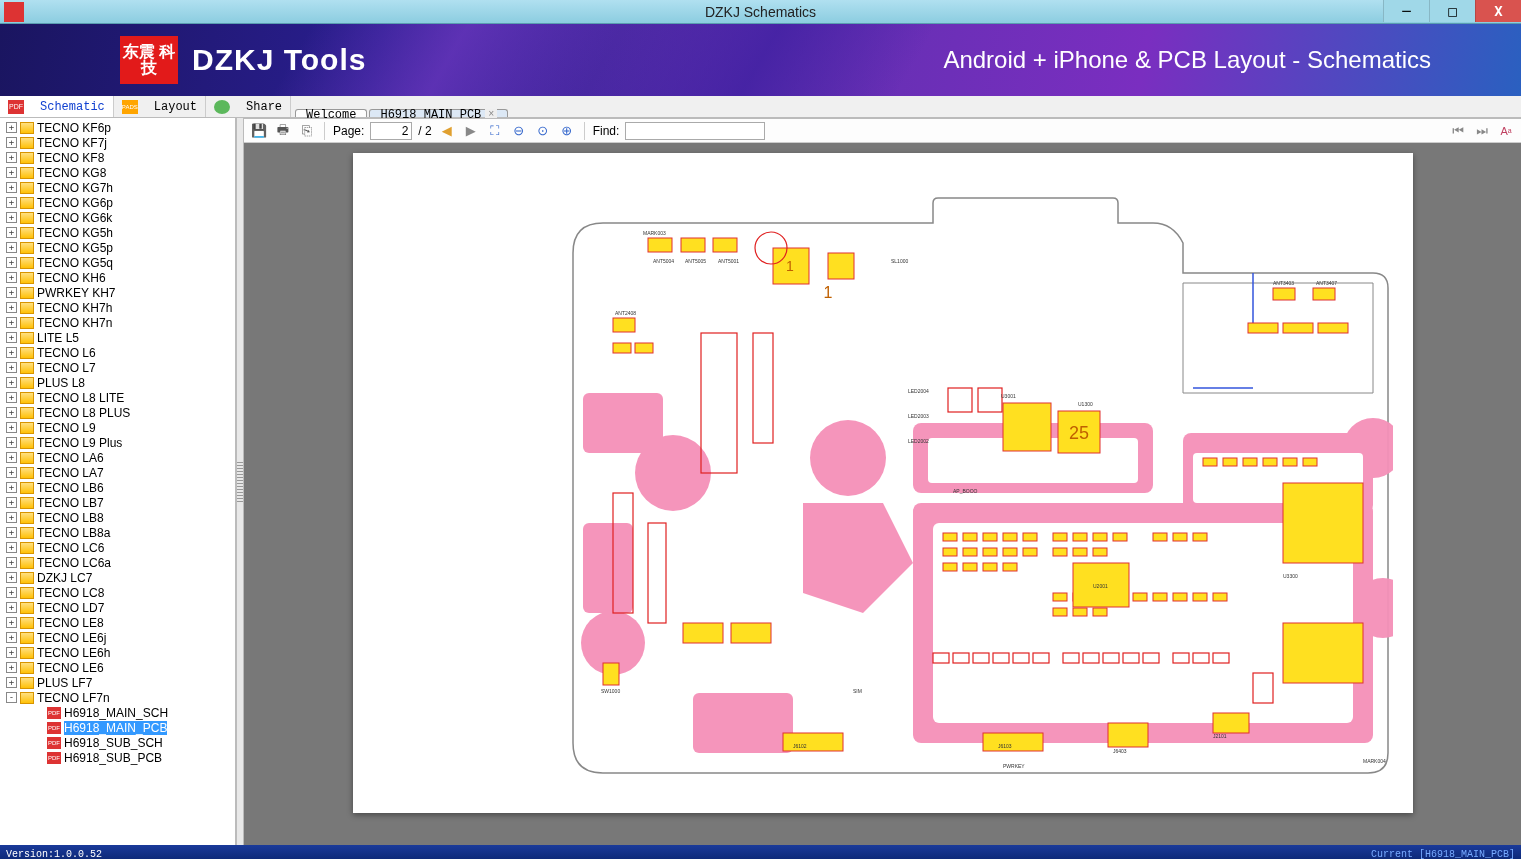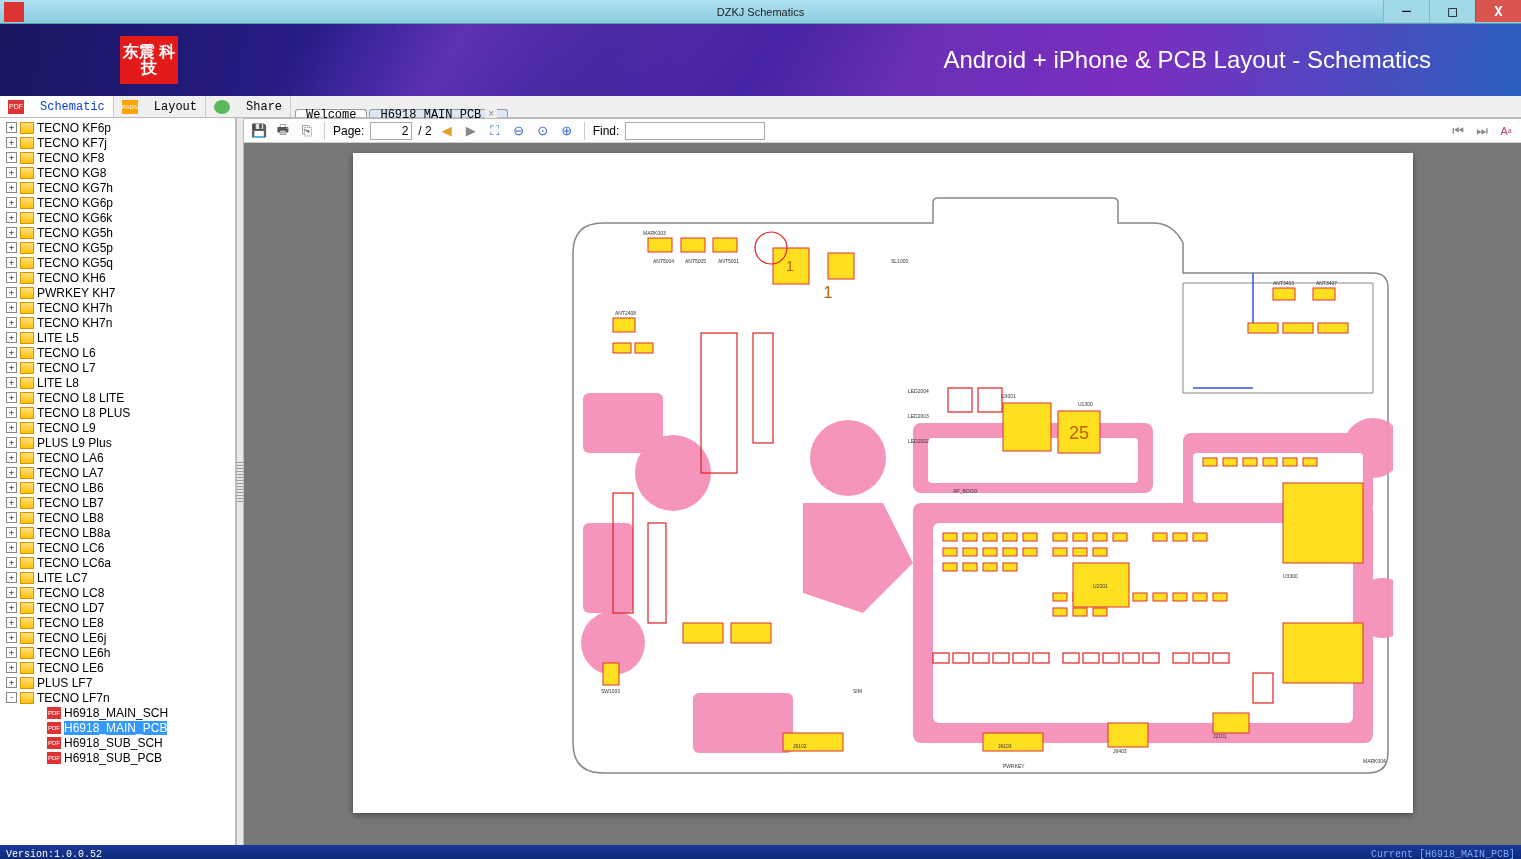--- a/index.html
+++ b/index.html
@@ -1,21 +1,21 @@
 <!DOCTYPE html>
 <html><head>
 <meta charset="utf-8">
 <style>
   * { box-sizing: border-box; margin: 0; padding: 0; }
   body { font-family: "Segoe UI", Tahoma, sans-serif; font-size: 12px; background: #fff; overflow: hidden; width: 1521px; height: 859px; }
   
   
   .titlebar { height: 24px; background: linear-gradient(to bottom, #b0e0f0, #8ccde0); display: flex; align-items: center; position: relative; border-bottom: 1px solid #5a9db0; }
   .titlebar .app-icon { width: 20px; height: 20px; margin-left: 4px; background: #d33; display: inline-block; }
-  .titlebar .title { position: absolute; left: 50%; transform: translateX(-50%); color: #222; font-size: 11px; }
+  .titlebar .title { position: absolute; left: 50%; transform: translateX(-50%); color: #222; font-size: 14px; }
   .win-controls { position: absolute; right: 0; top: 0; display: flex; height: 100%; }
   .win-btn { width: 46px; height: 22px; display: flex; align-items: center; justify-content: center; font-family: monospace; font-size: 14px; border-left: 1px solid rgba(0,0,0,0.15); background: #a0d8e8; }
   .win-btn.close { background: #d9534f; color: #fff; font-weight: bold; }
   
   
   .banner { height: 72px; background: linear-gradient(100deg, #1a1560 0%, #2a1e90 25%, #6030b0 50%, #7a2ec0 75%, #2a60c0 100%); display: flex; align-items: center; color: #fff; padding: 0 120px; position: relative; overflow: hidden; }
   .banner::before { content:""; position:absolute; left:0; top:0; width:100%; height:100%; background: linear-gradient(120deg, transparent 20%, rgba(120,60,200,0.6) 30%, transparent 40%, rgba(60,30,160,0.7) 50%, transparent 60%); }
   .banner .logo-box { width: 58px; height: 48px; background: #e21a1a; color:#fff; display:flex; align-items:center; justify-content:center; font-size:16px; font-weight:bold; margin-right: 14px; position: relative; z-index:1; line-height:1; text-align:center; }
   .banner .brand { font-size: 30px; font-weight: 600; letter-spacing: 1px; z-index:1; }
   .banner .tagline { position: absolute; right: 90px; font-size: 24px; font-weight: 400; z-index:1; }
@@ -83,20 +83,21 @@
   <div class="win-controls">
     <div class="win-btn">─</div>
     <div class="win-btn">□</div>
     <div class="win-btn close">X</div>
   </div>
 </div>
 
 <div class="banner">
   <div class="logo-box">东震
 科技</div>
+  <div class="brand">DZKJ Tools</div>
   <div class="tagline">Android + iPhone &amp; PCB Layout - Schematics</div>
 </div>
 
 <div class="tabs-row">
   <div class="nav-tab active">
     <span class="ico ico-pdf">PDF</span>
     <span class="blue">Schematic</span>
   </div>
   <div class="nav-tab">
     <span class="ico ico-pads">PADS</span>
@@ -202,41 +203,41 @@
           <span class="lbl">TECNO L6</span>
         </div>
         <div class="tree-item">
           <span class="exp">+</span>
           <span class="folder"></span>
           <span class="lbl">TECNO L7</span>
         </div>
         <div class="tree-item">
           <span class="exp">+</span>
           <span class="folder"></span>
-          <span class="lbl">LITE L8</span>
+          <span class="lbl">PLUS L8</span>
         </div>
         <div class="tree-item">
           <span class="exp">+</span>
           <span class="folder"></span>
           <span class="lbl">TECNO L8 LITE</span>
         </div>
         <div class="tree-item">
           <span class="exp">+</span>
           <span class="folder"></span>
           <span class="lbl">TECNO L8 PLUS</span>
         </div>
         <div class="tree-item">
           <span class="exp">+</span>
           <span class="folder"></span>
           <span class="lbl">TECNO L9</span>
         </div>
         <div class="tree-item">
           <span class="exp">+</span>
           <span class="folder"></span>
-          <span class="lbl">PLUS L9 Plus</span>
+          <span class="lbl">TECNO L9 Plus</span>
         </div>
         <div class="tree-item">
           <span class="exp">+</span>
           <span class="folder"></span>
           <span class="lbl">TECNO LA6</span>
         </div>
         <div class="tree-item">
           <span class="exp">+</span>
           <span class="folder"></span>
           <span class="lbl">TECNO LA7</span>
@@ -267,21 +268,21 @@
           <span class="lbl">TECNO LC6</span>
         </div>
         <div class="tree-item">
           <span class="exp">+</span>
           <span class="folder"></span>
           <span class="lbl">TECNO LC6a</span>
         </div>
         <div class="tree-item">
           <span class="exp">+</span>
           <span class="folder"></span>
-          <span class="lbl">LITE LC7</span>
+          <span class="lbl">DZKJ LC7</span>
         </div>
         <div class="tree-item">
           <span class="exp">+</span>
           <span class="folder"></span>
           <span class="lbl">TECNO LC8</span>
         </div>
         <div class="tree-item">
           <span class="exp">+</span>
           <span class="folder"></span>
           <span class="lbl">TECNO LD7</span>

